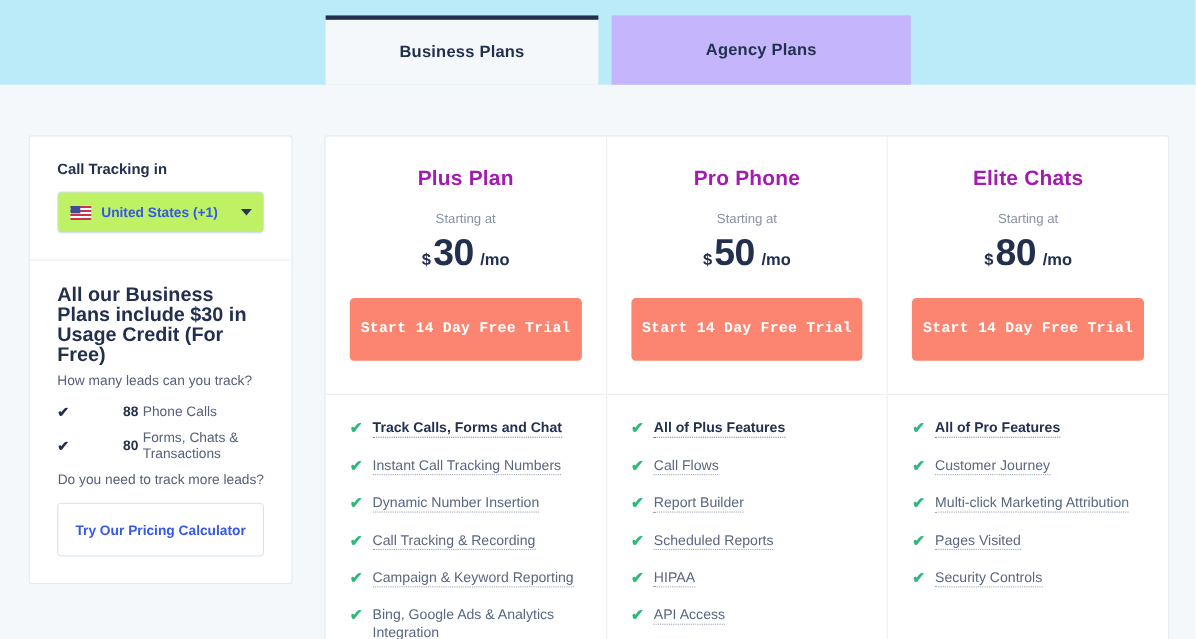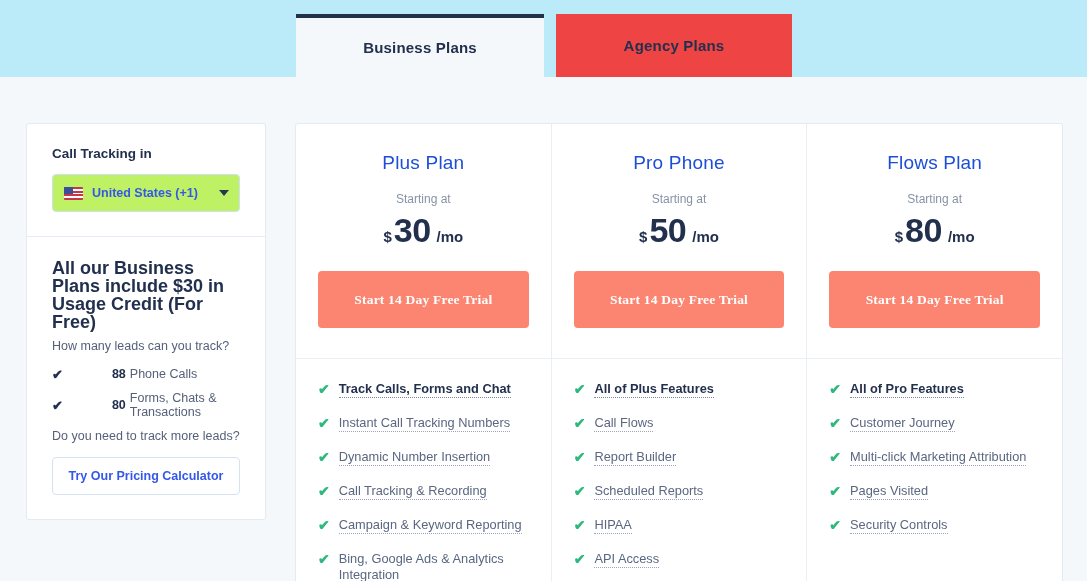--- a/index.html
+++ b/index.html
@@ -35,22 +35,22 @@
     user-select: none;
   }
   .tab.active {
     width: 248px;
     background: #f5f8fb;
     border-top: 4px solid #22304e;
     margin-right: 12px;
     margin-top: 24px;
   }
   .tab.inactive {
-    width: 236px;
-    background: #ef4444;
+    width: 272px;
+    background: #c4b5fd;
   }
 
   
   .page {
     display: flex;
     padding: 46px 24px 0 26px;
     gap: 29px;
     align-items: flex-start;
   }
 
@@ -146,26 +146,27 @@
   .lead-num {
     font-weight: 700;
     color: #22304e;
     margin-right: 4px;
     margin-left: 40px;
   }
   .sb-q2 {
     font-size: 12.5px;
     color: #55617a;
     margin: 0 0 14px 0;
+    text-align: right;
   }
   .calc-btn {
     display: flex;
     align-items: center;
     justify-content: center;
-    height: 38px;
+    height: 49px;
     border: 1px solid #d4e2f3;
     border-radius: 4px;
     background: #ffffff;
     font-size: 12.5px;
     font-weight: 700;
     color: #3558e8;
     cursor: pointer;
   }
 
   
@@ -184,22 +185,22 @@
   }
   .plan + .plan { border-left: 1px solid #eaeff5; }
 
   .plan-top {
     padding: 28px 22px 30px 22px;
     text-align: center;
     border-bottom: 1px solid #eaeff5;
   }
   .plan-name {
     font-size: 19px;
-    font-weight: 400;
-    color: #1d4ed8;
+    font-weight: 700;
+    color: #a21caf;
     letter-spacing: .2px;
   }
   .starting {
     font-size: 12px;
     color: #8892a6;
     margin-top: 18px;
   }
   .price-row {
     display: flex;
     align-items: baseline;
@@ -230,21 +231,21 @@
     align-items: center;
     justify-content: center;
     height: 57px;
     margin-top: 24px;
     background: #fb8570;
     border: none;
     border-radius: 4px;
     color: #ffffff;
     font-size: 13.5px;
     font-weight: 700;
-    font-family: Liberation Serif, serif;
+    font-family: Liberation Mono, monospace;
     letter-spacing: .2px;
     cursor: pointer;
     width: 100%;
   }
 
   .plan-feats {
     padding: 22px 22px 10px 22px;
   }
   .feat {
     display: flex;
@@ -396,21 +397,21 @@
         </div>
         <div class="feat">
           <span class="feat-check">✔</span>
           <span class="feat-label">API Access</span>
         </div>
       </div>
     </div>
 
     <div class="plan">
       <div class="plan-top">
-        <div class="plan-name">Flows Plan</div>
+        <div class="plan-name">Elite Chats</div>
         <div class="starting">Starting at</div>
         <div class="price-row">
           <span class="cur">$</span>
           <span class="amount">80</span>
           <span class="per">/mo</span>
         </div>
         <button class="cta">Start 14 Day Free Trial</button>
       </div>
       <div class="plan-feats">
         <div class="feat bold">

